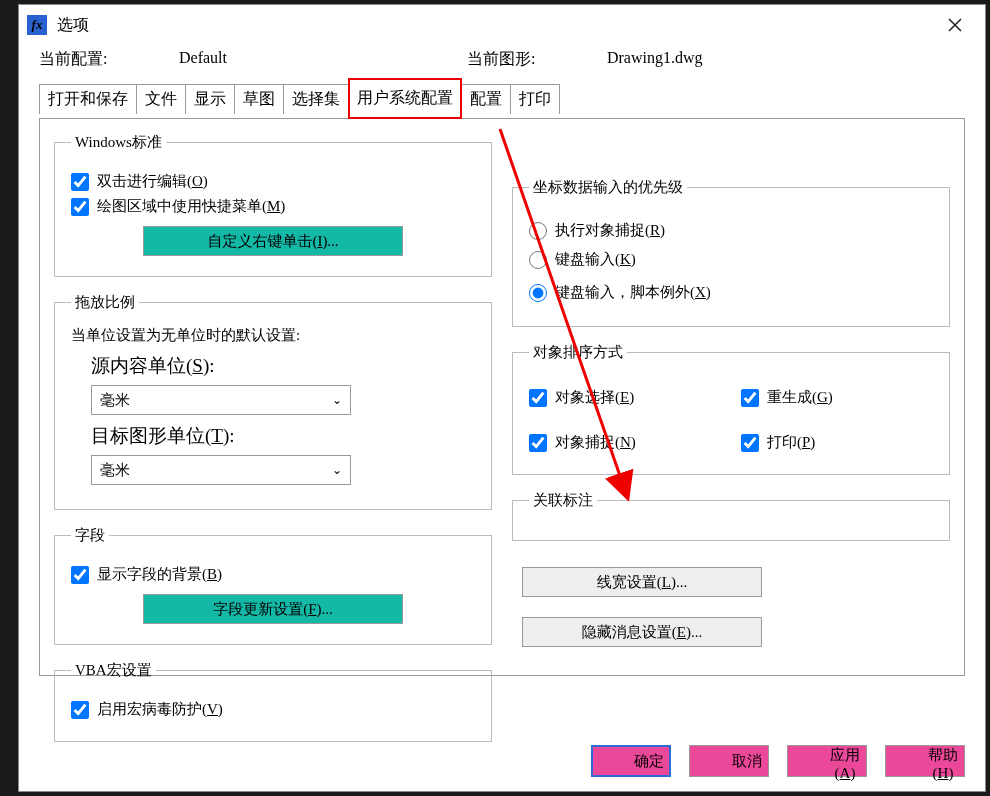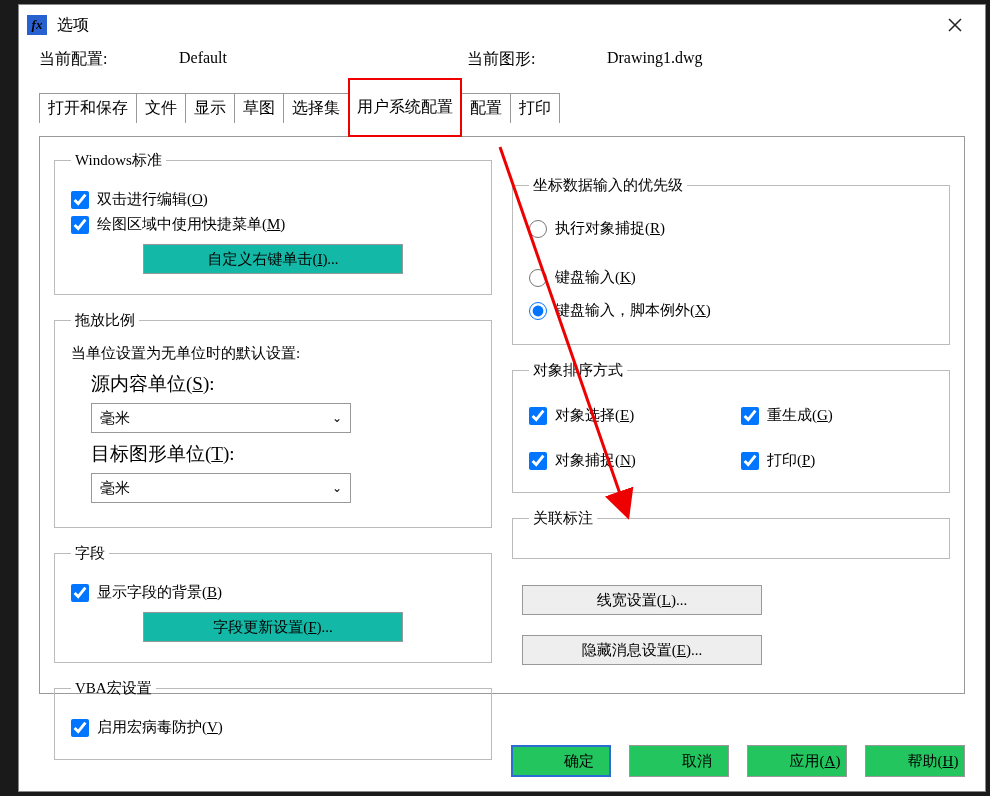--- a/index.html
+++ b/index.html
@@ -76,21 +76,21 @@
   font-size: 16px;
   cursor: pointer;
   position: relative;
 }
 .tab.active {
   border-bottom: 1px solid #fff;
   z-index: 2;
 }
 .tab.highlighted {
   border: 2px solid #e00;
-  padding: 17px 7px;
+  padding: 8px 7px;
 }
 .tab-content {
   border: 1px solid #999;
   margin: 0 20px 0 20px;
   padding: 14px 14px 18px 14px;
   height: 558px;
   position: relative;
   top: -1px;
   display: flex;
 }
@@ -177,24 +177,24 @@
 }
 
 .dialog-buttons {
   position: absolute;
   bottom: 14px;
   right: 20px;
   display: flex;
   gap: 18px;
 }
 .dlg-btn {
-  width: 100px;
+  width: 80px;
   height: 32px;
   border: 1px solid #999;
-  background: #22c55e;
+  background: #ec4899;
   font-size: 15px;
   font-family: inherit;
   cursor: pointer;
   padding-left: 36px;
 }
 .dlg-btn.primary {
   border: 2px solid #2a6bd4;
 }
 
 .arrow-svg {
@@ -285,21 +285,21 @@
           <input type="checkbox" checked="" style="">
           <label><span>启用宏病毒防护(<span class="underline">V</span>)</span></label>
         </div>
       </fieldset>
     </div>
 
     <div class="col col-right">
 
       <fieldset>
         <legend>坐标数据输入的优先级</legend>
-        <div class="radio-row" style="margin-top:10px;margin-bottom:30px">
+        <div class="radio-row" style="margin-top:10px;margin-bottom:10px">
           <input type="radio" name="cp" style="">
           <label><span>执行对象捕捉(<span class="underline">R</span>)</span></label>
         </div>
         <div class="radio-row" style="margin-bottom:14px">
           <input type="radio" name="cp" style="">
           <label><span>键盘输入(<span class="underline">K</span>)</span></label>
         </div>
         <div class="radio-row" style="margin-bottom:8px">
           <input type="radio" name="cp" checked="" style="">
           <label><span>键盘输入，脚本例外(<span class="underline">X</span>)</span></label>

